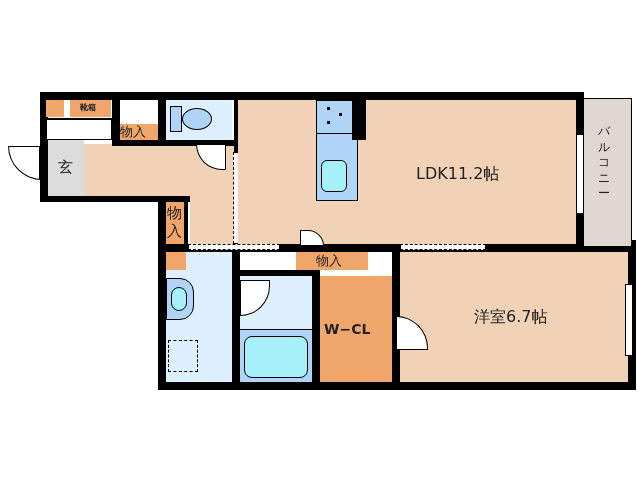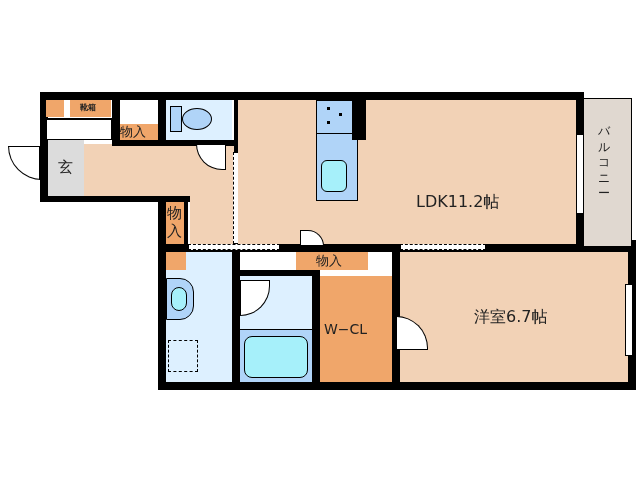--- a/index.html
+++ b/index.html
@@ -51,21 +51,21 @@
   <div class="door" style="left:196px;top:144px;width:30px;height:26px;border-radius:0 0 0 30px;"></div>
 
   <div class="room" style="left:166px;top:202px;width:18px;height:44px;background:#f0a66a;"></div>
   <span class="lbl" style="left:167px;top:204px;font-size:15px;width:16px;white-space:normal;word-break:break-all;line-height:1.2;">物入</span>
   <div class="wall" style="left:184px;top:202px;width:4px;height:44px;"></div>
 
   <div class="wall" style="left:234px;top:100px;width:4px;height:52px;"></div>
   <div class="win" style="left:233px;top:152px;width:6px;height:92px;border-style:dashed;"></div>
 
   <div class="room" style="left:238px;top:100px;width:338px;height:144px;background:#f2d2b6;"></div>
-  <span class="lbl" style="left:416px;top:166px;font-size:16px;margin-top:28px;">LDK11.2帖</span>
+  <span class="lbl" style="left:416px;top:166px;font-size:16px;">LDK11.2帖</span>
 
   <div class="abs" style="left:316px;top:100px;width:42px;height:34px;background:#b0d4f8;border:1px solid #000;">
     <div class="abs" style="left:10px;top:6px;width:3px;height:3px;background:#000;"></div>
     <div class="abs" style="left:22px;top:12px;width:3px;height:3px;background:#000;"></div>
     <div class="abs" style="left:10px;top:20px;width:3px;height:3px;background:#000;"></div>
   </div>
   <div class="abs" style="left:316px;top:133px;width:42px;height:68px;background:#b0d4f8;border:1px solid #000;"></div>
   <div class="abs" style="left:321px;top:160px;width:26px;height:32px;background:#a6f0fa;border:1px solid #000;border-radius:6px;"></div>
   <div class="wall" style="left:352px;top:100px;width:14px;height:40px;"></div>
 
@@ -94,21 +94,21 @@
   <div class="room" style="left:240px;top:276px;width:72px;height:106px;background:#ddf0ff;"></div>
   <div class="wall" style="left:240px;top:270px;width:76px;height:6px;"></div>
   <div class="door" style="left:240px;top:280px;width:30px;height:36px;border-radius:0 0 30px 0;"></div>
   <div class="abs" style="left:240px;top:329px;width:72px;height:53px;background:#b0d4f8;border-top:1px solid #000;">
     <div class="abs" style="left:4px;top:6px;width:64px;height:42px;background:#a6f0fa;border:1px solid #000;border-radius:8px;"></div>
   </div>
 
   <div class="wall" style="left:312px;top:270px;width:8px;height:112px;"></div>
 
   <div class="room" style="left:320px;top:276px;width:72px;height:106px;background:#f0a66a;"></div>
-  <span class="lbl" style="left:324px;top:322px;font-size:14px;">W−CL</span>
+  <span class="lbl" style="left:324px;top:322px;font-size:14px;font-weight:bold;">W−CL</span>
 
   <div class="wall" style="left:392px;top:252px;width:8px;height:130px;"></div>
 
   <div class="room" style="left:400px;top:252px;width:228px;height:130px;background:#f2d2b6;"></div>
   <span class="lbl" style="left:474px;top:309px;font-size:16px;">洋室6.7帖</span>
   <div class="door" style="left:396px;top:316px;width:32px;height:34px;border-radius:0 32px 0 0;"></div>
   <div class="win" style="left:625px;top:284px;width:8px;height:72px;"></div>
 
   <div class="door" style="left:8px;top:146px;width:34px;height:34px;border-radius:0 0 0 34px;border-right:3px solid #000;"></div>
 

